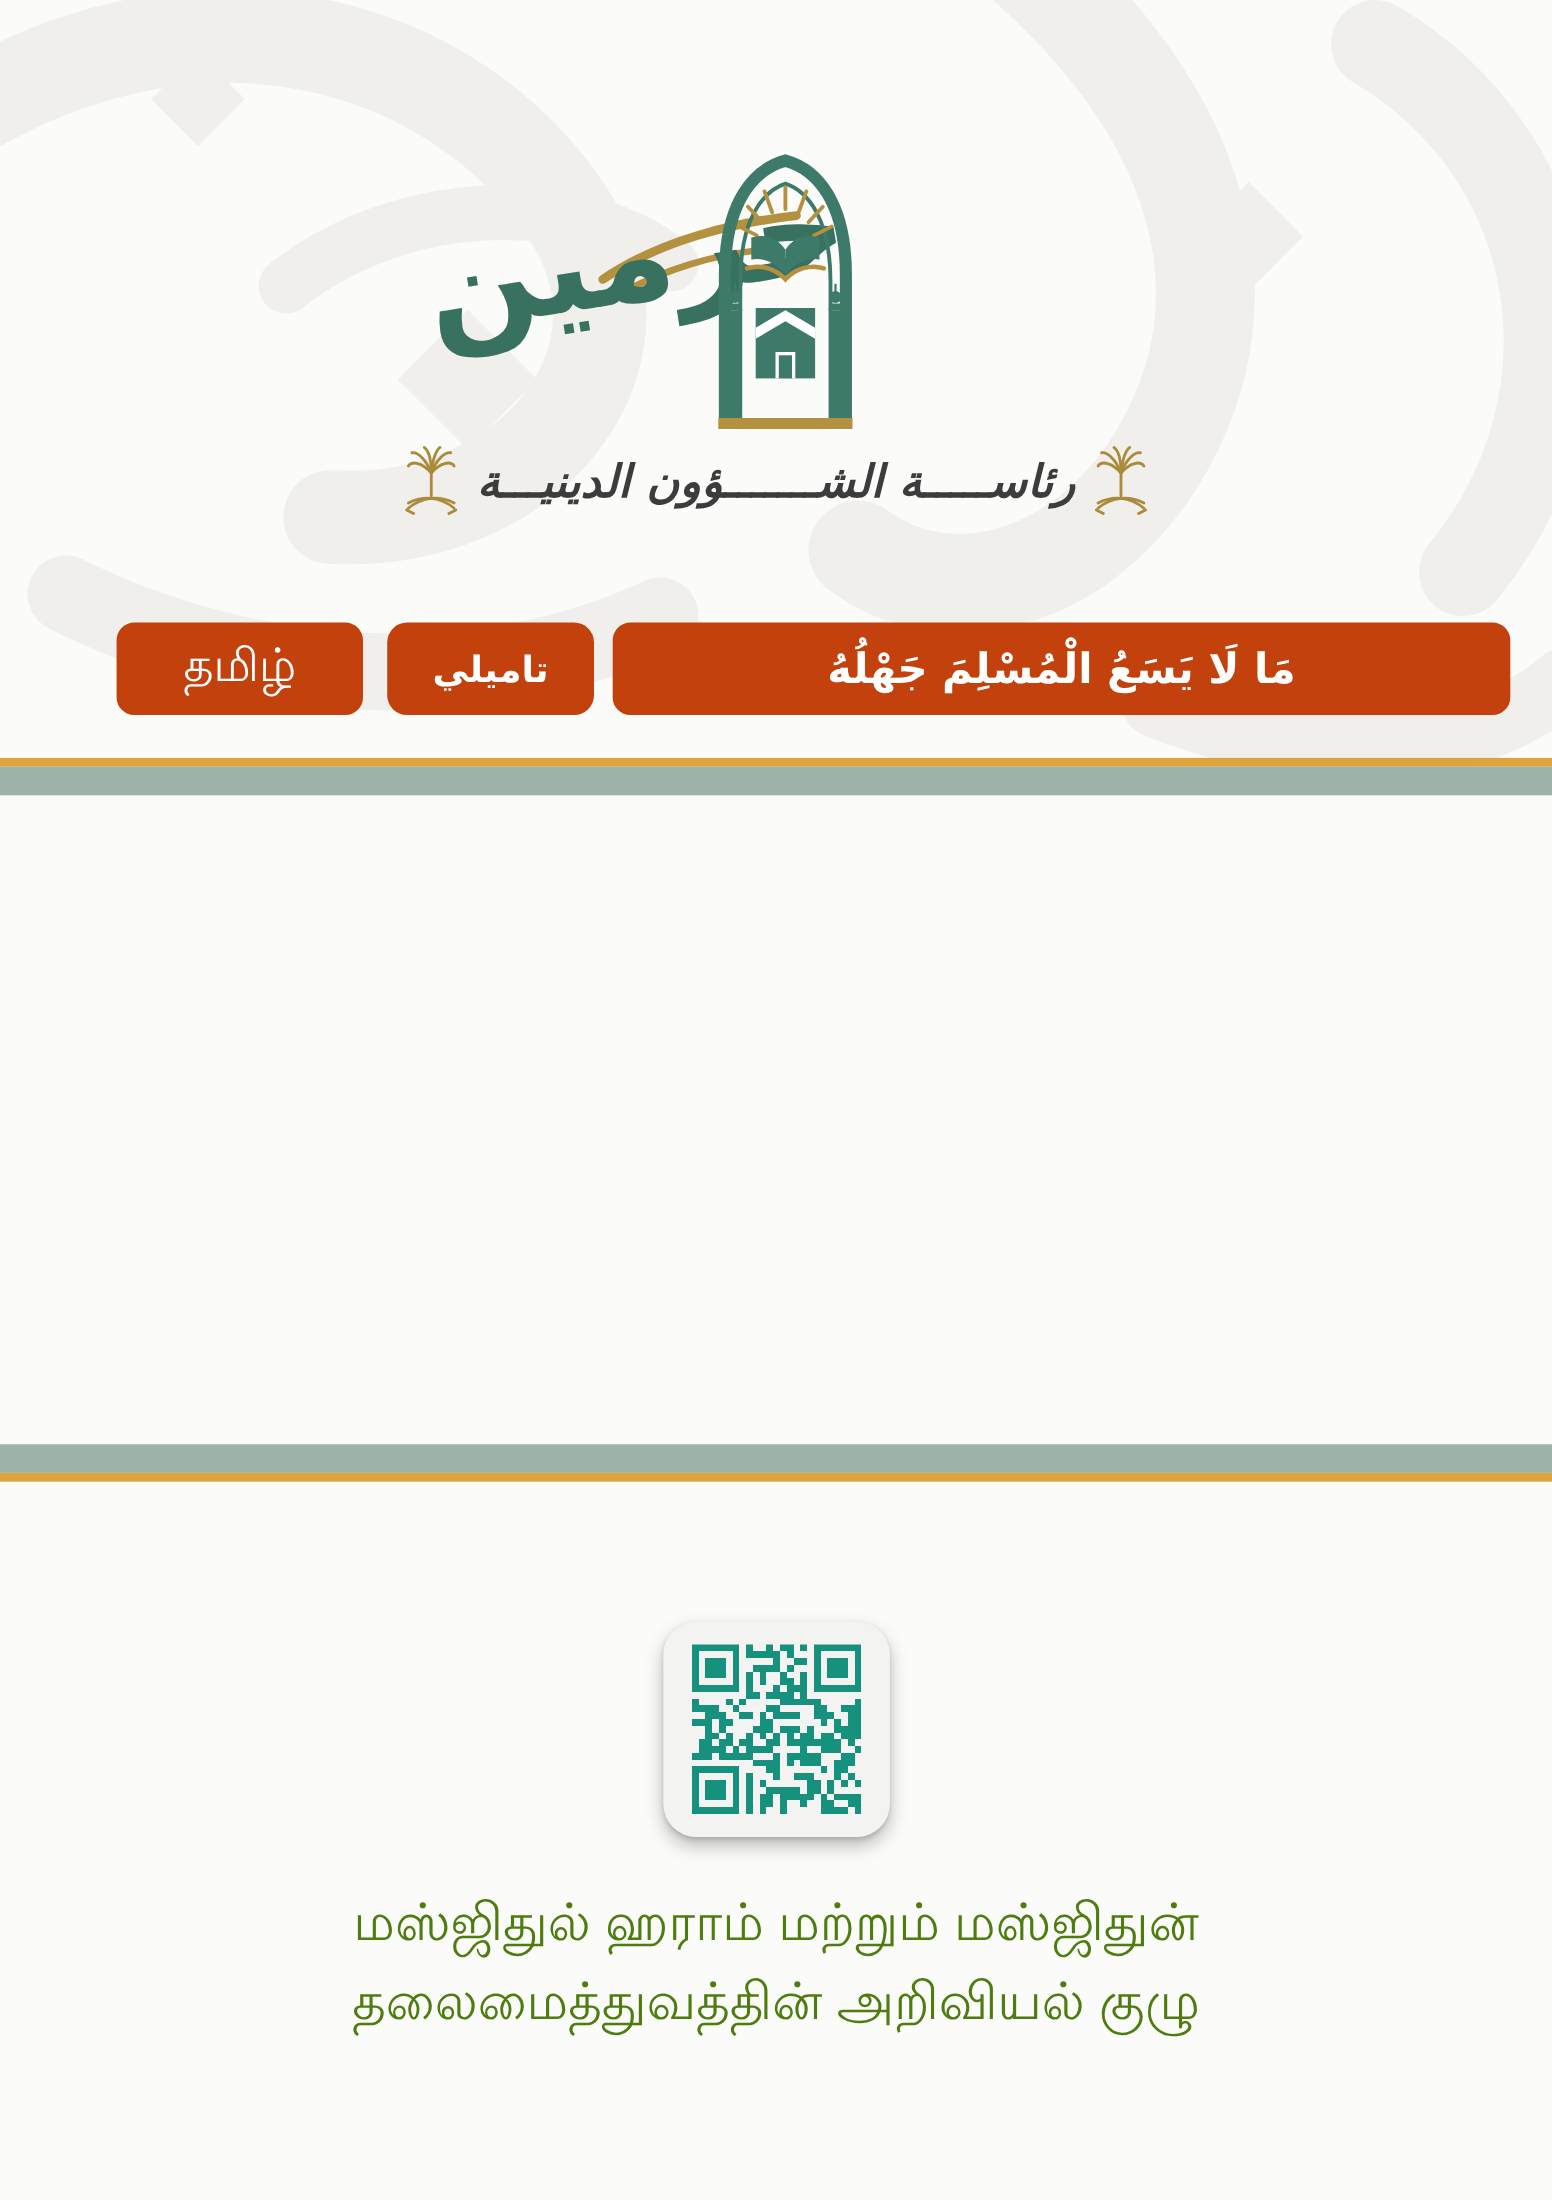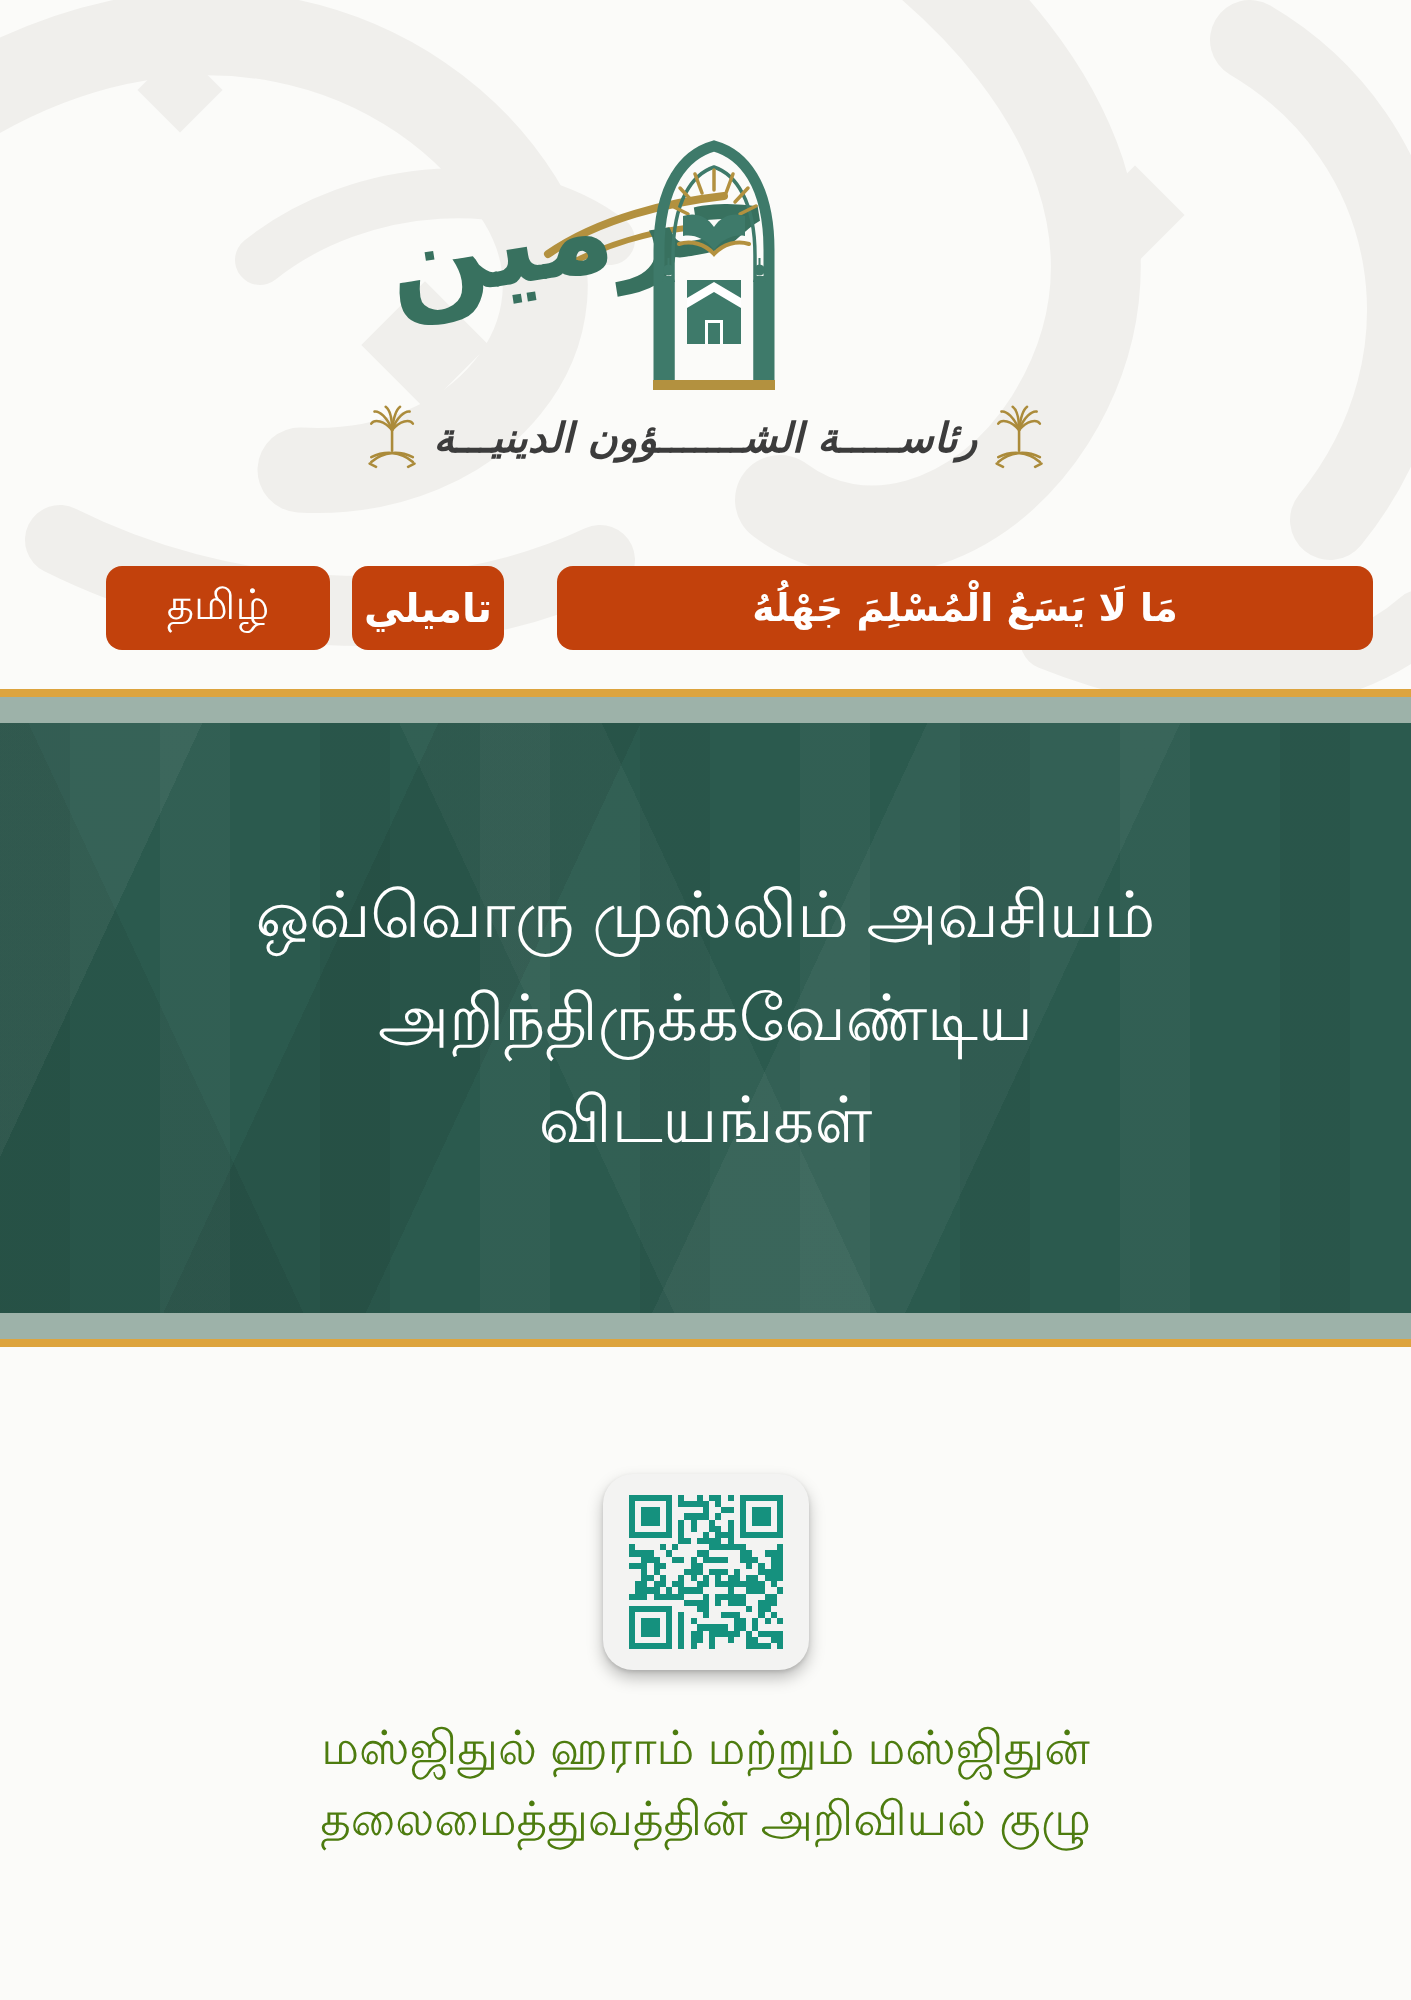--- a/index.html
+++ b/index.html
@@ -29,21 +29,21 @@
   .org-line2{font-size:27px;font-weight:400;color:#4c4c4c;}
   .palm{width:48px;height:80px;}
   
   .badge-row{position:absolute;left:0;top:566px;width:1411px;height:84px;}
   .badge,.title-bar{
     position:absolute;top:0;height:84px;border-radius:16px;
     background:#c2410c;color:#ffffff;
     display:flex;align-items:center;justify-content:center;
   }
   .badge-tamil{left:106px;width:224px;font-size:42px;}
-  .badge-ar{left:352px;width:152px;font-family:"DejaVu Sans",sans-serif;font-size:40px;font-weight:700;direction:rtl;}
+  .badge-ar{left:352px;width:188px;font-family:"DejaVu Sans",sans-serif;font-size:33px;font-weight:700;direction:rtl;border-radius:18px;}
   .title-bar{left:557px;width:816px;font-family:"DejaVu Sans",sans-serif;font-size:38px;font-weight:700;direction:rtl;}
   
   .rule-gold{position:absolute;left:0;width:1411px;height:8px;background:#dda43e;}
   .rule-sage{position:absolute;left:0;width:1411px;height:26px;background:#9db2a9;}
   .rule-gold.top{top:689px;} .rule-sage.top{top:697px;}
   .rule-sage.bottom{top:1313px;} .rule-gold.bottom{top:1339px;}
   
   .banner{
     position:absolute;left:0;top:723px;width:1411px;height:590px;
     background:
@@ -176,27 +176,20 @@
 
   <div class="badge-row">
     <div class="badge badge-tamil">தமிழ்</div>
     <div class="badge badge-ar">تاميلي</div>
     <div class="title-bar">مَا لَا يَسَعُ الْمُسْلِمَ جَهْلُهُ</div>
   </div>
 
   <div class="rule-gold top"></div>
   <div class="rule-sage top"></div>
 
-  <div class="banner">
-    <div class="banner-title">
-      <div>ஒவ்வொரு முஸ்லிம் அவசியம்</div>
-      <div>அறிந்திருக்கவேண்டிய</div>
-      <div>விடயங்கள்</div>
-    </div>
-  </div>
 
   <div class="rule-sage bottom"></div>
   <div class="rule-gold bottom"></div>
 
   <div class="qr-card">
     <svg class="qr-svg" viewBox="0 0 25 25" xmlns="http://www.w3.org/2000/svg" shape-rendering="crispEdges">
         <rect x="8" y="0" width="1" height="1" fill="#15917e"></rect>
         <rect x="11" y="0" width="1" height="1" fill="#15917e"></rect>
         <rect x="13" y="0" width="1" height="1" fill="#15917e"></rect>
         <rect x="14" y="0" width="1" height="1" fill="#15917e"></rect>

